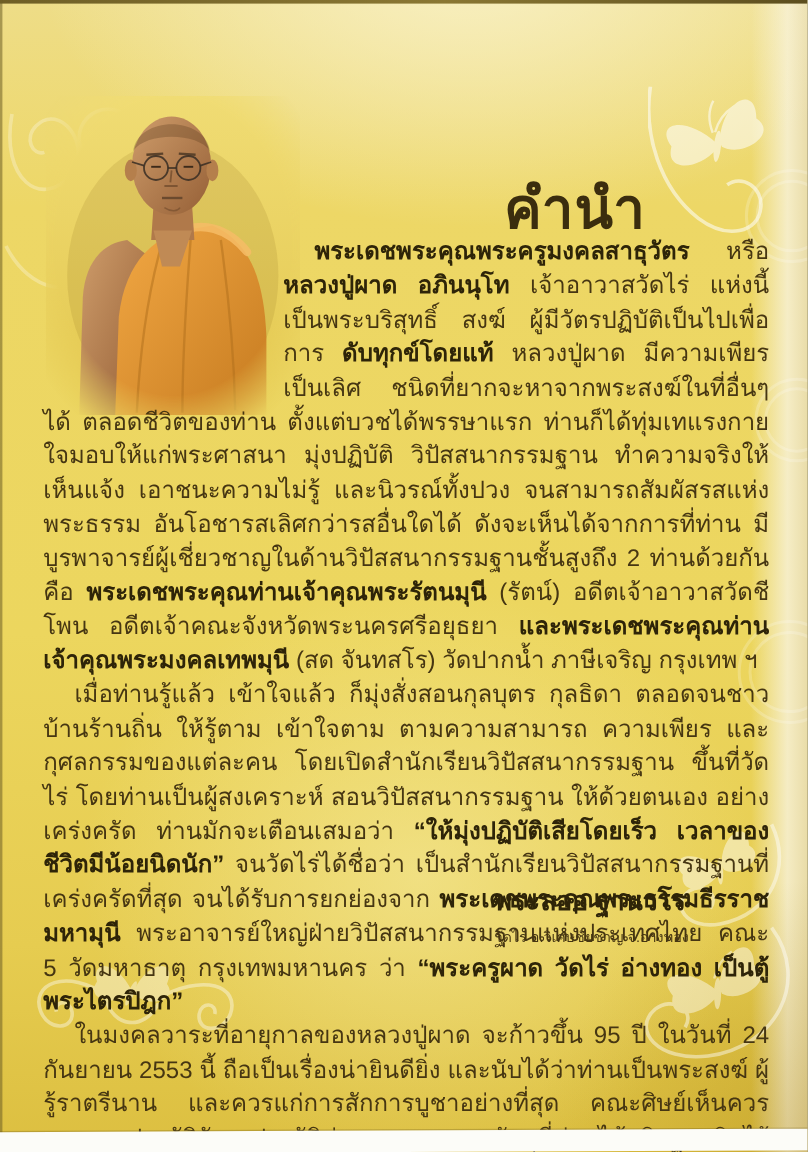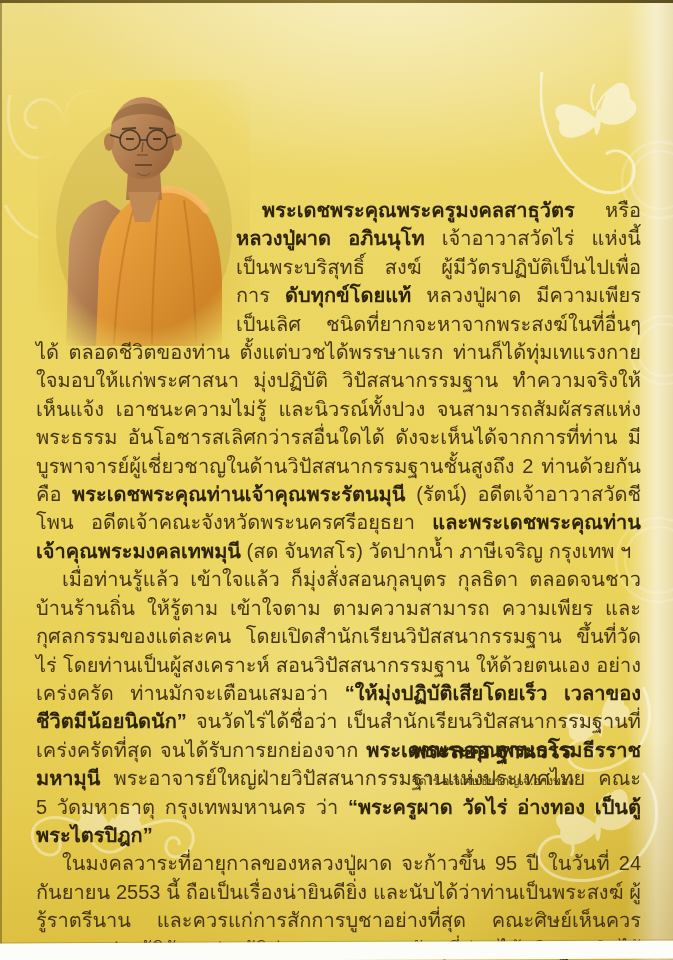--- a/index.html
+++ b/index.html
@@ -173,20 +173,21 @@
       <g stroke="#3c2a1a" stroke-width="1.6" fill="none">
         <path d="M88,59 L96,59"></path>
           <path d="M115,59 L123,59"></path>
       </g>
       <path d="M105,62 L104,72 M99,75 L110,75" stroke="rgba(95,62,35,.6)" stroke-width="1.5" fill="none"></path>
       <path d="M97,85 L114,85" stroke="#6b4a2e" stroke-width="2" fill="none"></path>
       <path d="M99,93 C105,97 110,96 112,93" stroke="rgba(95,62,35,.45)" stroke-width="1.3" fill="none"></path>
     </g>
   </svg>
 
+  <div class="title">คำนำ</div>
 
   <div class="content">
     <p><span class="photo-spacer"></span><span class="b">พระเดชพระคุณพระครูมงคลสาธุวัตร</span><span> หรือ </span><span class="b">หลวงปู่ผาด อภินนุโท</span><span> เจ้าอาวาสวัดไร่ แห่งนี้ เป็นพระบริสุทธิ์ สงฆ์ ผู้มีวัตรปฏิบัติเป็นไปเพื่อการ </span><span class="b">ดับทุกข์โดยแท้</span><span> หลวงปู่ผาด มีความเพียรเป็นเลิศ ชนิดที่ยากจะหาจากพระสงฆ์ในที่อื่นๆ ได้ ตลอดชีวิตของท่าน ตั้งแต่บวชได้พรรษาแรก ท่านก็ได้ทุ่มเทแรงกายใจมอบให้แก่พระศาสนา มุ่งปฏิบัติ วิปัสสนากรรมฐาน ทำความจริงให้เห็นแจ้ง เอาชนะความไม่รู้ และนิวรณ์ทั้งปวง จนสามารถสัมผัสรสแห่งพระธรรม อันโอชารสเลิศกว่ารสอื่นใดได้ ดังจะเห็นได้จากการที่ท่าน มีบูรพาจารย์ผู้เชี่ยวชาญในด้านวิปัสสนากรรมฐานชั้นสูงถึง 2 ท่านด้วยกัน คือ </span><span class="b">พระเดชพระคุณท่านเจ้าคุณพระรัตนมุนี</span><span> (รัตน์) อดีตเจ้าอาวาสวัดชีโพน อดีตเจ้าคณะจังหวัดพระนครศรีอยุธยา </span><span class="b">และพระเดชพระคุณท่านเจ้าคุณพระมงคลเทพมุนี</span><span> (สด จันทสโร) วัดปากน้ำ ภาษีเจริญ กรุงเทพ ฯ</span></p>
     <p><span>เมื่อท่านรู้แล้ว เข้าใจแล้ว ก็มุ่งสั่งสอนกุลบุตร กุลธิดา ตลอดจนชาวบ้านร้านถิ่น ให้รู้ตาม เข้าใจตาม ตามความสามารถ ความเพียร และกุศลกรรมของแต่ละคน โดยเปิดสำนักเรียนวิปัสสนากรรมฐาน ขึ้นที่วัดไร่ โดยท่านเป็นผู้สงเคราะห์ สอนวิปัสสนากรรมฐาน ให้ด้วยตนเอง อย่างเคร่งครัด ท่านมักจะเตือนเสมอว่า </span><span class="b">“ให้มุ่งปฏิบัติเสียโดยเร็ว เวลาของชีวิตมีน้อยนิดนัก”</span><span> จนวัดไร่ได้ชื่อว่า เป็นสำนักเรียนวิปัสสนากรรมฐานที่เคร่งครัดที่สุด จนได้รับการยกย่องจาก </span><span class="b">พระเดชพระคุณพระธรรมธีรราชมหามุนี</span><span> พระอาจารย์ใหญ่ฝ่ายวิปัสสนากรรมฐานแห่งประเทศไทย คณะ 5 วัดมหาธาตุ กรุงเทพมหานคร ว่า </span><span class="b">“พระครูผาด วัดไร่ อ่างทอง เป็นตู้พระไตรปิฎก”</span></p>
     <p><span>ในมงคลวาระที่อายุกาลของหลวงปู่ผาด จะก้าวขึ้น 95 ปี ในวันที่ 24 กันยายน 2553 นี้ ถือเป็นเรื่องน่ายินดียิ่ง และนับได้ว่าท่านเป็นพระสงฆ์ ผู้รู้ราตรีนาน และควรแก่การสักการบูชาอย่างที่สุด คณะศิษย์เห็นควรรวบรวมประวัติวัด ประวัติท่าน และมงคลวัตถุที่ท่านได้อธิษฐานจิตไว้ เพื่อเป็นหนึ่งในอนุสรณ์ความดีของท่าน และจะยังประโยชน์แก่กุลบุตร กุลธิดาในอนาคตต่อไป</span></p>
   </div>
 
   <div class="signature">
     <div class="sig-name">พระลออ  ฐานวโร</div>
     <div class="sig-addr">วัดไร่  อ.วิเศษชัยชาญ จ.อ่างทอง</div>

